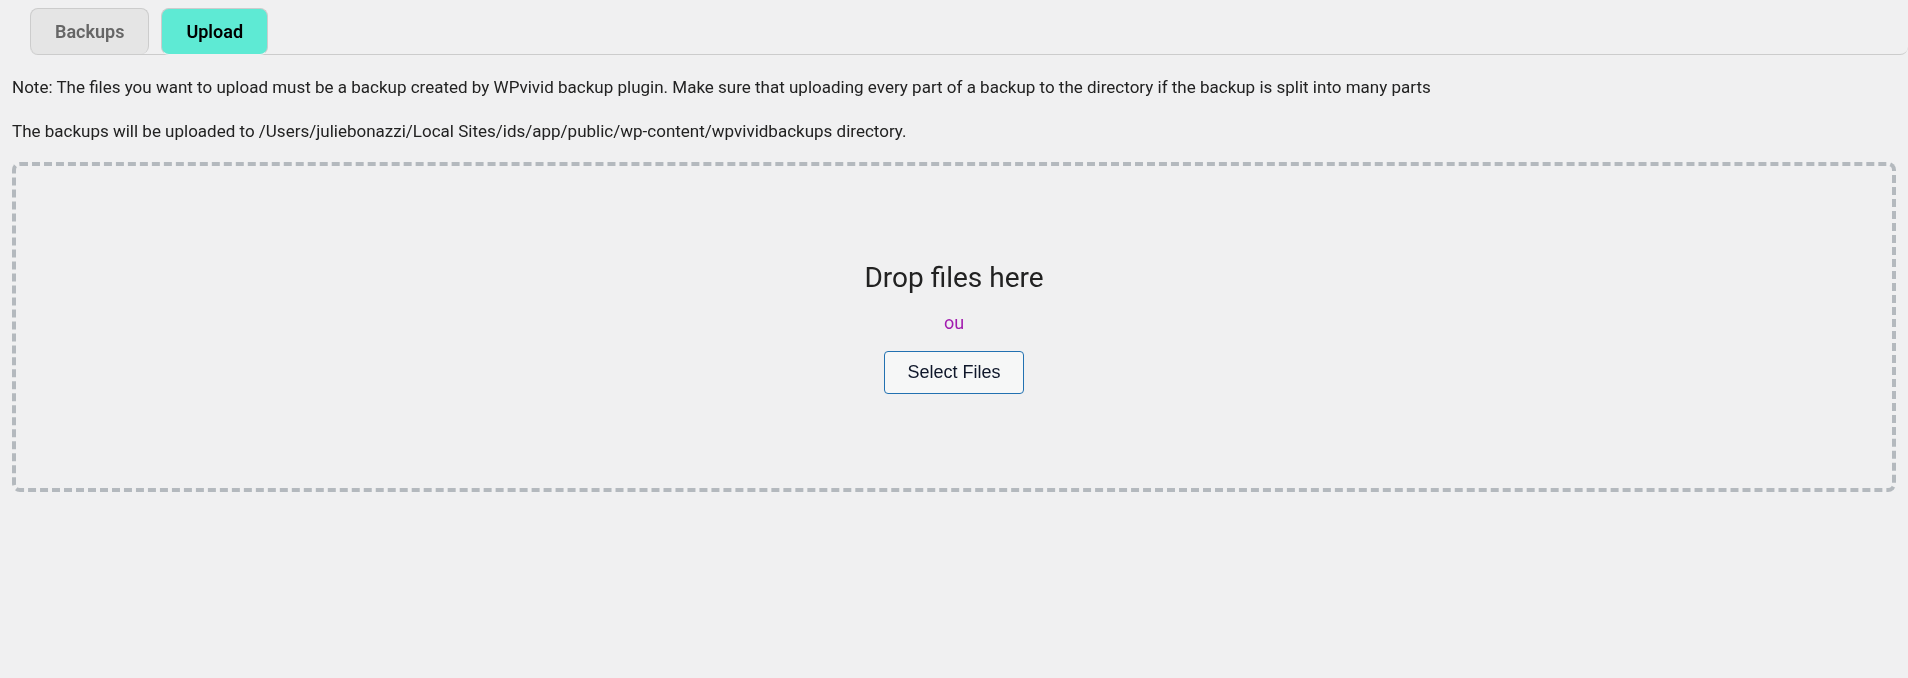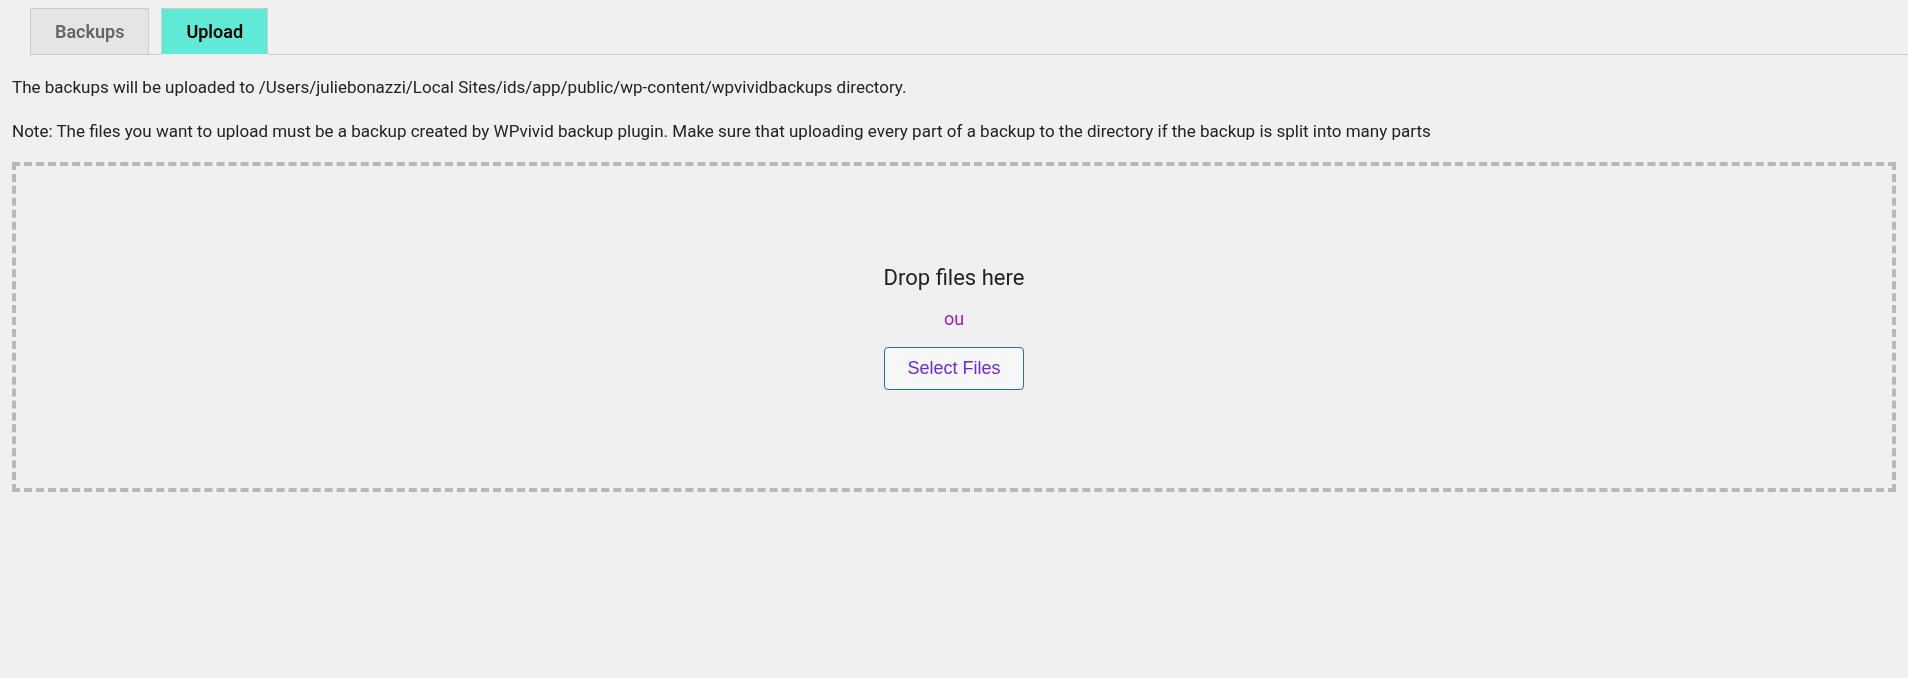--- a/index.html
+++ b/index.html
@@ -1,18 +1,19 @@
 <!DOCTYPE html>
 <html><head>
   <meta charset="utf-8">
   <style>
     * {
       box-sizing: border-box;
       margin: 0;
       padding: 0;
+      border-radius: 8px;
     }
     
     body {
       font-family: -apple-system, BlinkMacSystemFont, "Segoe UI", Roboto, Helvetica, Arial, sans-serif;
       background-color: #f0f0f1;
       color: #222;
       font-size: 14px;
     }
     
     .tabs {
@@ -63,53 +64,53 @@
       border: 4px dashed #b4b9be;
       min-height: 330px;
       display: flex;
       flex-direction: column;
       align-items: center;
       justify-content: center;
       margin-top: 10px;
     }
     
     .drop-title {
-      font-size: 22px;
+      font-size: 28px;
       font-weight: 400;
       color: #222;
       margin-bottom: 18px;
     }
     
     .drop-or {
       font-size: 18px;
       color: #a21caf;
       margin-bottom: 18px;
     }
     
     .select-files-btn {
       background-color: #f6f7f7;
       border: 1px solid #2271b1;
-      color: #6d28d9;
+      color: #0f172a;
       padding: 10px 22px;
       font-size: 18px;
       border-radius: 4px;
       cursor: pointer;
       font-weight: 400;
     }
   </style>
 </head>
 <body>
 
 <div class="tabs">
   <div class="tab inactive">Backups</div>
   <div class="tab active">Upload</div>
 </div>
 
 <div class="content">
+  <p class="info-text">Note: The files you want to upload must be a backup created by WPvivid backup plugin. Make sure that uploading every part of a backup to the directory if the backup is split into many parts</p>
   <p class="info-text">The backups will be uploaded to /Users/juliebonazzi/Local Sites/ids/app/public/wp-content/wpvividbackups directory.</p>
-  <p class="info-text">Note: The files you want to upload must be a backup created by WPvivid backup plugin. Make sure that uploading every part of a backup to the directory if the backup is split into many parts</p>
 
   <div class="dropzone">
     <div class="drop-title">Drop files here</div>
     <div class="drop-or">ou</div>
     <button class="select-files-btn">Select Files</button>
   </div>
 </div>
 
 </body></html>

